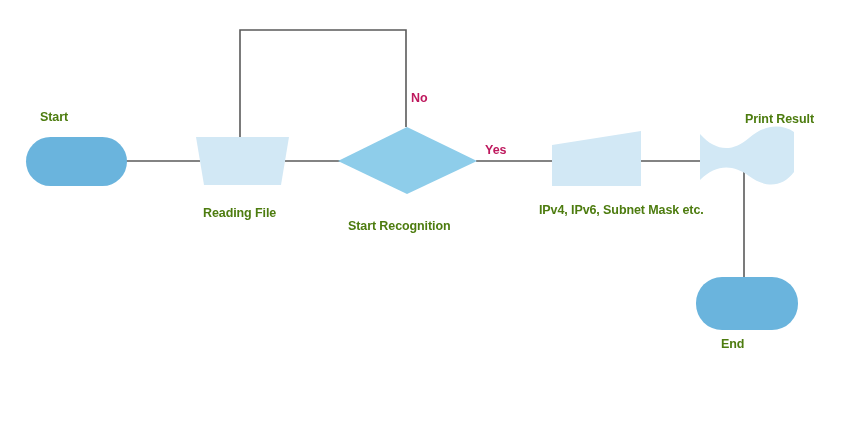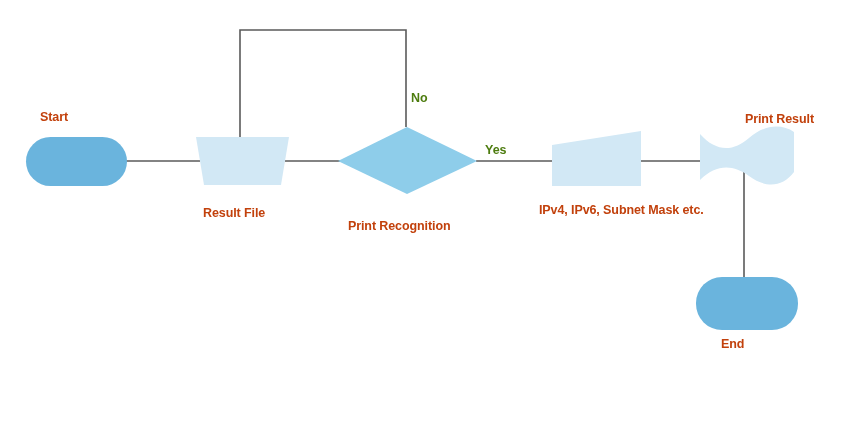--- a/index.html
+++ b/index.html
@@ -22,31 +22,31 @@
     left: 0;
     top: 0;
     width: 844px;
     height: 443px;
   }
   .node-label {
     position: absolute;
     font-family: "Liberation Sans", sans-serif;
     font-weight: bold;
     font-size: 12.5px;
-    color: #c2410c;
+    color: #4d7c0f;
     white-space: nowrap;
     letter-spacing: -0.1px;
     line-height: 14px;
   }
   .edge-label {
     position: absolute;
     font-family: "Liberation Sans", sans-serif;
     font-weight: bold;
     font-size: 12.5px;
-    color: #4d7c0f;
+    color: #be185d;
     white-space: nowrap;
     line-height: 14px;
   }
 </style>
 </head>
 <body>
 
 <div id="canvas">
 
   <svg id="flow-svg" viewBox="0 0 844 443">
@@ -83,23 +83,23 @@
                C 782,188 765,188 749,176
                C 733,164 716,164 700,180
                Z" fill="#d2e8f5"></path>
 
       <rect x="696" y="277" width="102" height="53" rx="26" ry="26" fill="#6ab4dd"></rect>
     </g>
   </svg>
 
   <div class="node-label" style="left:40px; top:110px;">Start</div>
 
-  <div class="node-label" style="left:203px; top:206px;">Result File</div>
+  <div class="node-label" style="left:203px; top:206px;">Reading File</div>
 
-  <div class="node-label" style="left:348px; top:219px;">Print Recognition</div>
+  <div class="node-label" style="left:348px; top:219px;">Start Recognition</div>
 
   <div class="node-label" style="left:539px; top:203px;">IPv4, IPv6, Subnet Mask etc.</div>
 
   <div class="node-label" style="left:714px; top:112px;padding-left:31px;">Print Result</div>
 
   <div class="node-label" style="left:721px; top:337px;">End</div>
 
   <div class="edge-label" style="left:411px; top:91px;">No</div>
 
   <div class="edge-label" style="left:485px; top:143px;">Yes</div>

